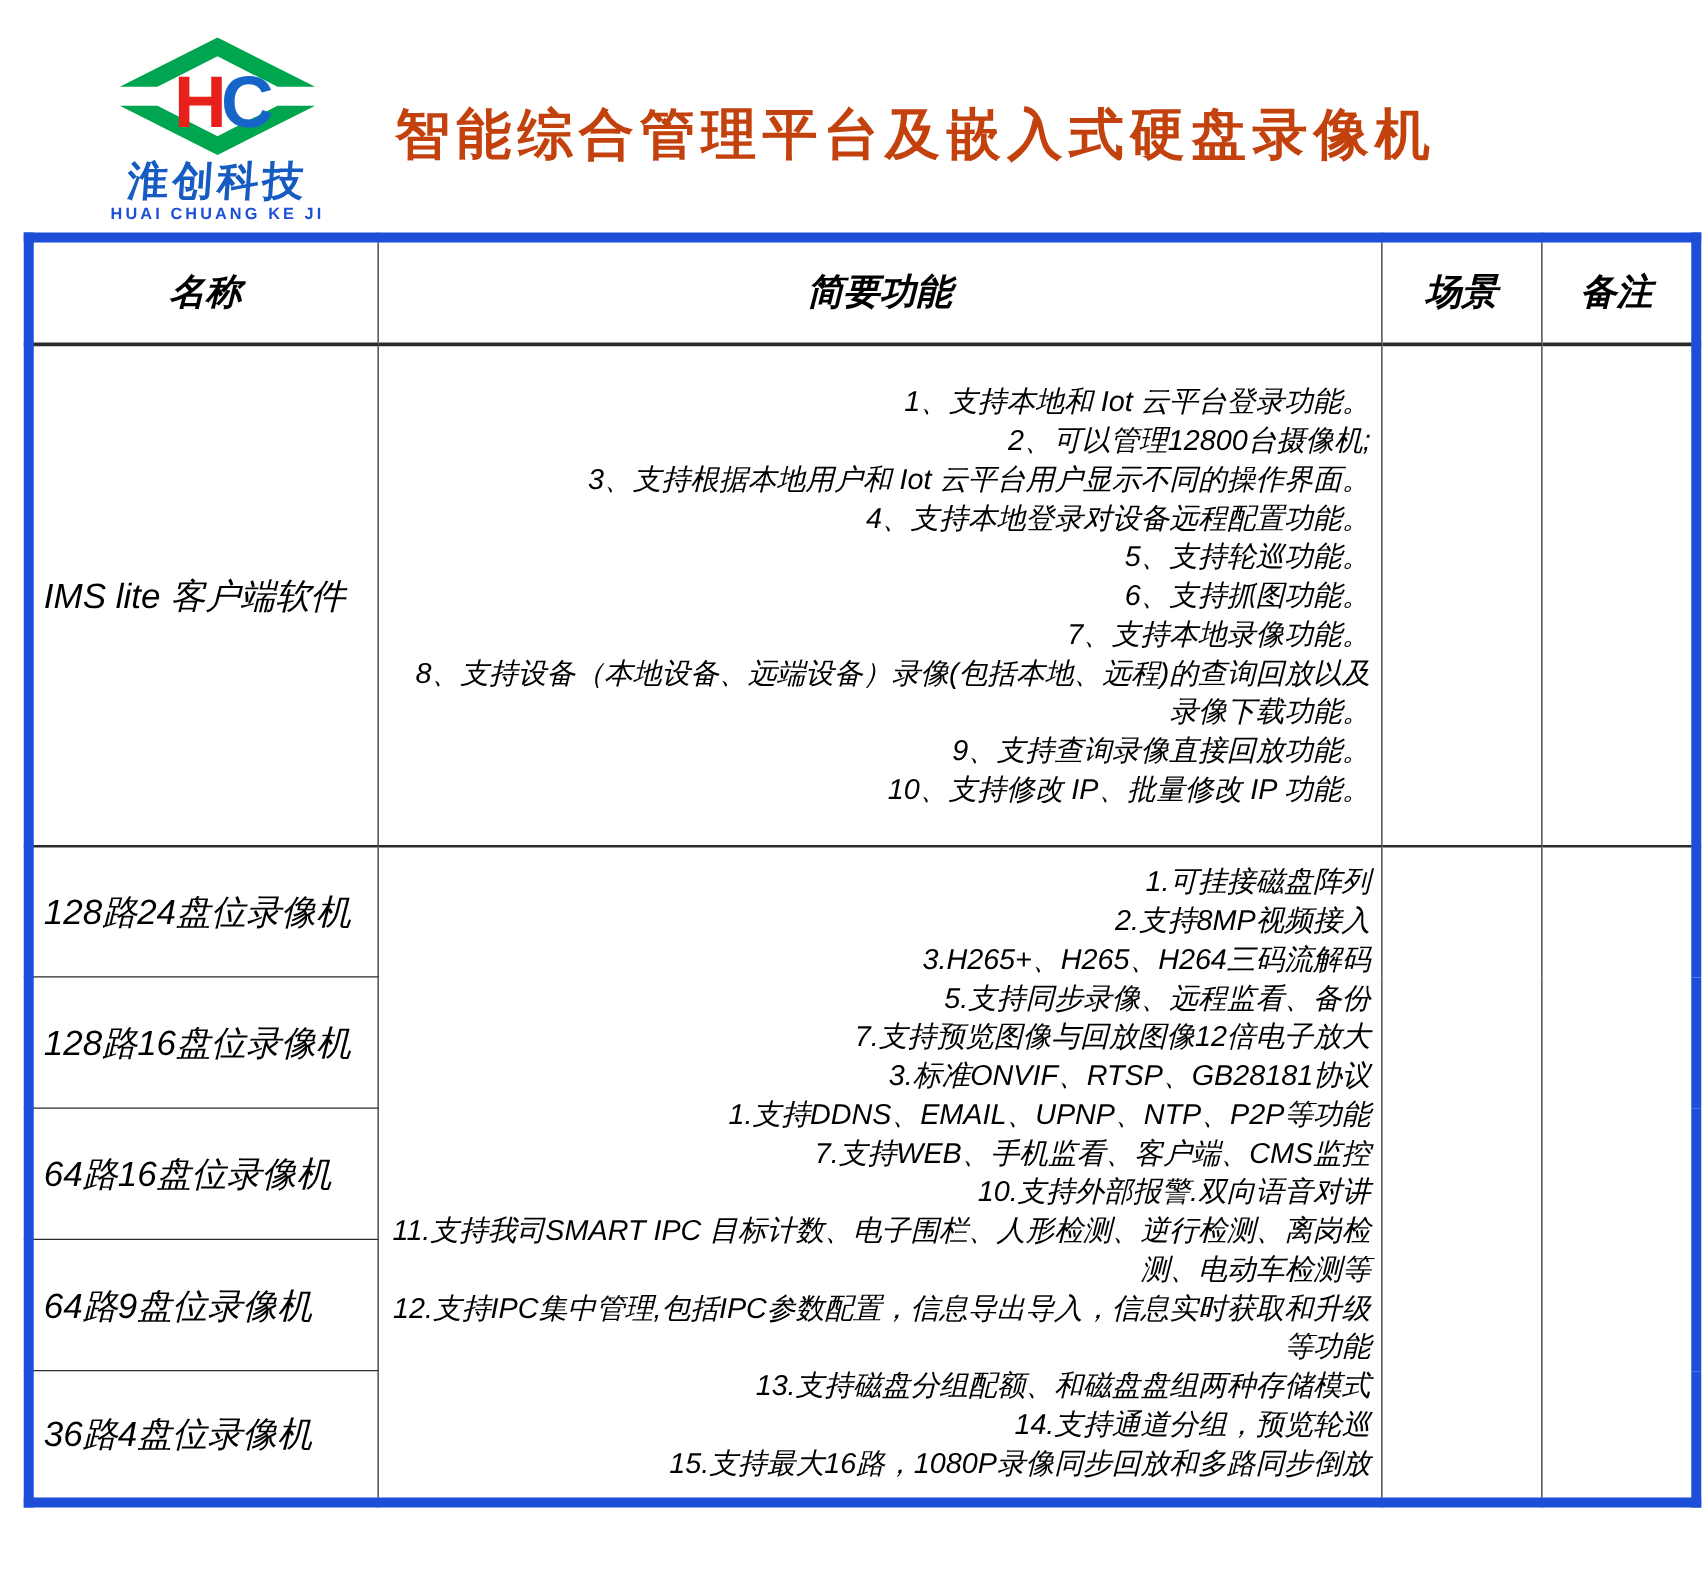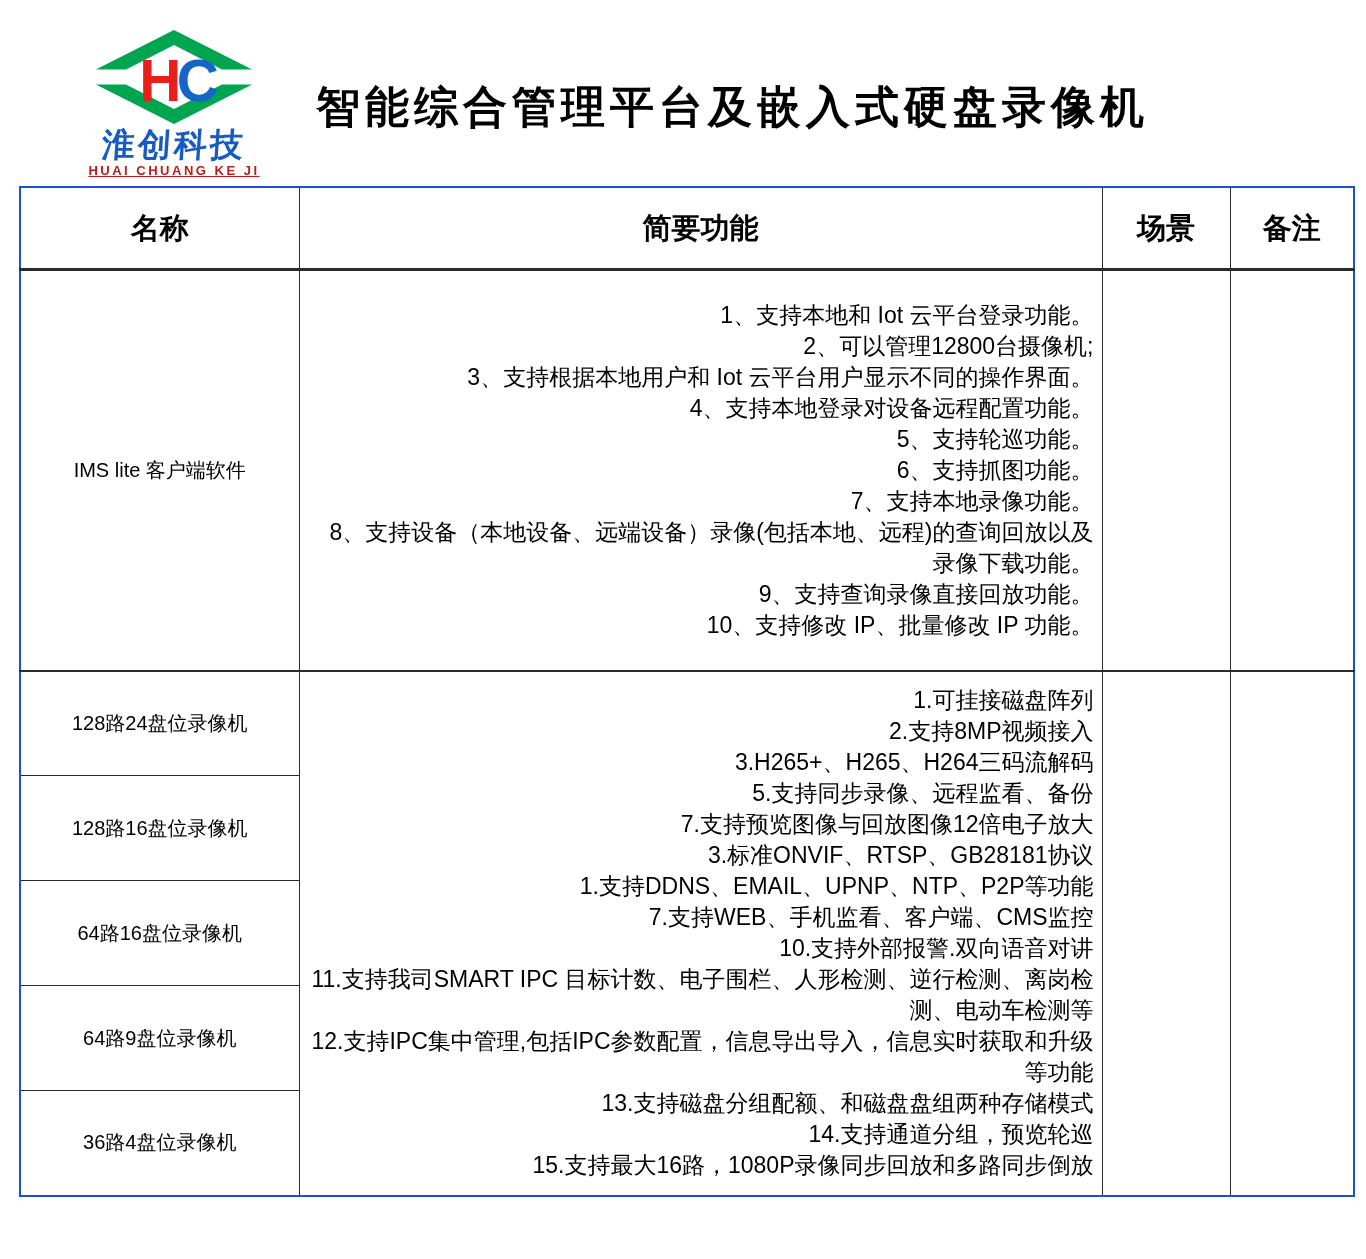--- a/index.html
+++ b/index.html
@@ -13,51 +13,51 @@
   .page-header{position:absolute;left:0;top:0;width:1366px;height:186px;}
   .logo{position:absolute;left:84px;top:28px;width:180px;text-align:center;}
   .logo-emblem{display:block;margin:0 auto;}
   .logo-cn{
     font-size:33px;font-weight:bold;color:#155bc2;
     letter-spacing:3px;line-height:34px;margin-top:2px;
     transform:skewX(-4deg);
     font-family:"Liberation Sans","DejaVu Sans",sans-serif;
   }
   .logo-en{
-    font-size:13px;font-weight:bold;color:#b91c1c;
-    letter-spacing:2.5px;line-height:16px;margin-top:1px;text-decoration:underline;
+    font-size:13px;font-weight:bold;color:#1d4ed8;
+    letter-spacing:2.5px;line-height:16px;margin-top:1px;
   }
   .doc-title{
     position:absolute;left:316px;top:78px;width:900px;
     font-size:44px;font-weight:900;letter-spacing:5px;
-    color:#000000;white-space:nowrap;
+    color:#c2410c;white-space:nowrap;
   }
   
   table.spec{
     position:absolute;left:19px;top:186px;
     width:1334px;table-layout:fixed;
     border-collapse:collapse;
     font-size:23px;line-height:31px;
   }
   table.spec td,table.spec th{
     border:1.5px solid #2b2b2b;
     padding:4px 8px;
     vertical-align:middle;
     overflow:hidden;
   }
-  table.spec{border:2px solid #1d4ed8;}
+  table.spec{border:8px solid #1d4ed8;font-style:italic;}
   tr.head th{
     height:72px;font-size:29px;font-weight:bold;text-align:center;
     border-bottom:3px solid #2b2b2b;
   }
   col.c-name{width:279px;}
   col.c-func{width:803px;}
   col.c-scene{width:128px;}
   col.c-remark{width:124px;}
-  td.name-cell{font-size:20px;text-align:center;padding-left:8px;}
+  td.name-cell{font-size:28px;text-align:left;padding-left:8px;}
   td.func-cell{text-align:right;}
   tr.section-start td{border-top:2.5px solid #2b2b2b;}
   .func-line{white-space:normal;}
   .row-ims{height:401px;}
   .row-rec{height:105px;}
 </style>
 </head>
 <body>
 
 <div class="page-header">

